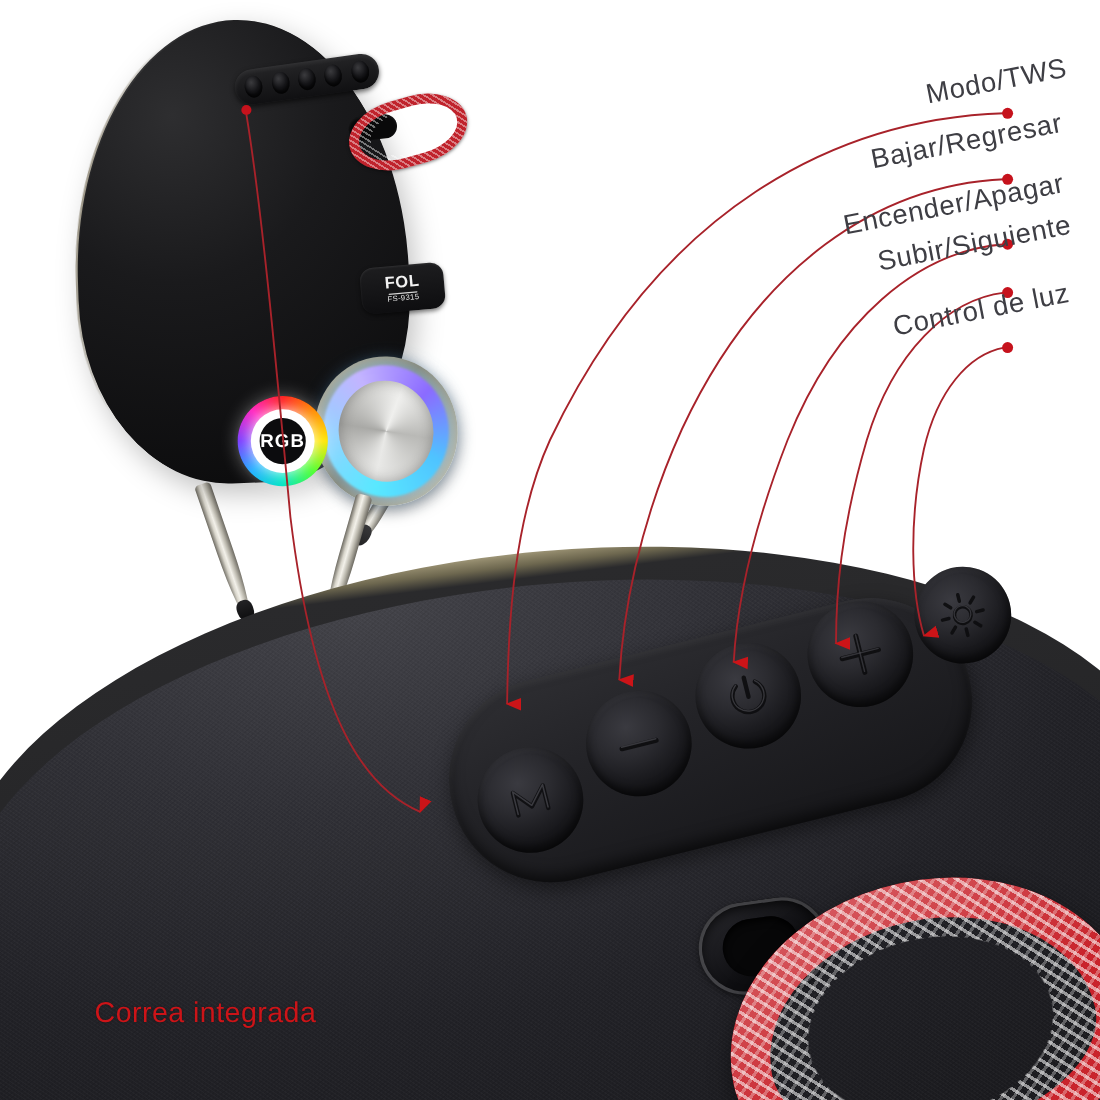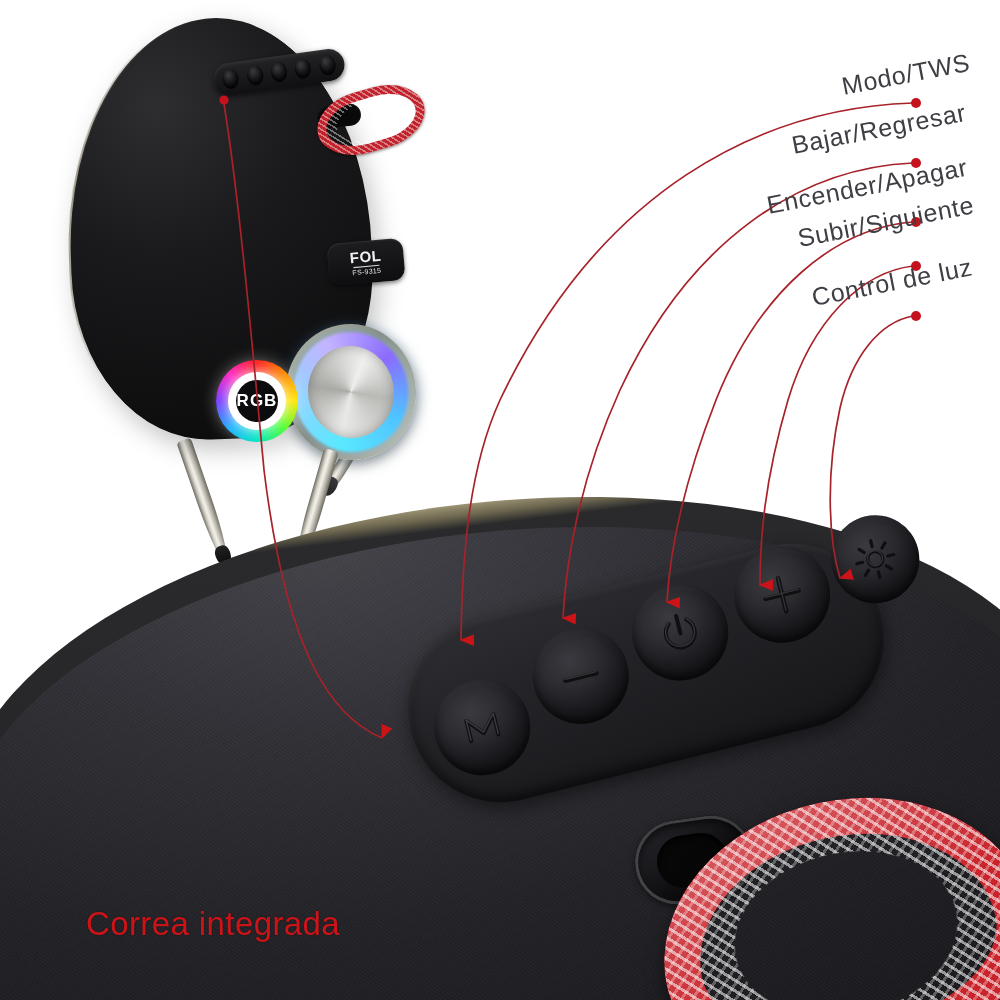--- a/index.html
+++ b/index.html
@@ -24,21 +24,21 @@
     transform-origin:left bottom;
   }
   .c0{left:845px;top:72px;transform:rotate(-11deg);}
   .c1{left:795px;top:131px;transform:rotate(-11deg);}
   .c2{left:770px;top:191px;transform:rotate(-11deg);}
   .c3{left:801px;top:224px;transform:rotate(-11deg);}
   .c4{left:815px;top:283px;transform:rotate(-11deg);}
 
   .strap-label{
     position:absolute;left:86px;top:905px;
-    color:#cc1418;font-size:33px;letter-spacing:0.4px;
+    color:#cc1418;font-size:26px;letter-spacing:0.4px;
     text-shadow:0 0 2px rgba(0,0,0,.35);
   }
 
   
   .mini{position:absolute;left:28px;top:10px;width:390px;height:570px;}
 
   .mini-body{
     position:absolute;left:42px;top:8px;width:300px;height:420px;
     border-radius:52% 52% 46% 46% / 58% 58% 42% 42%;
     background:

